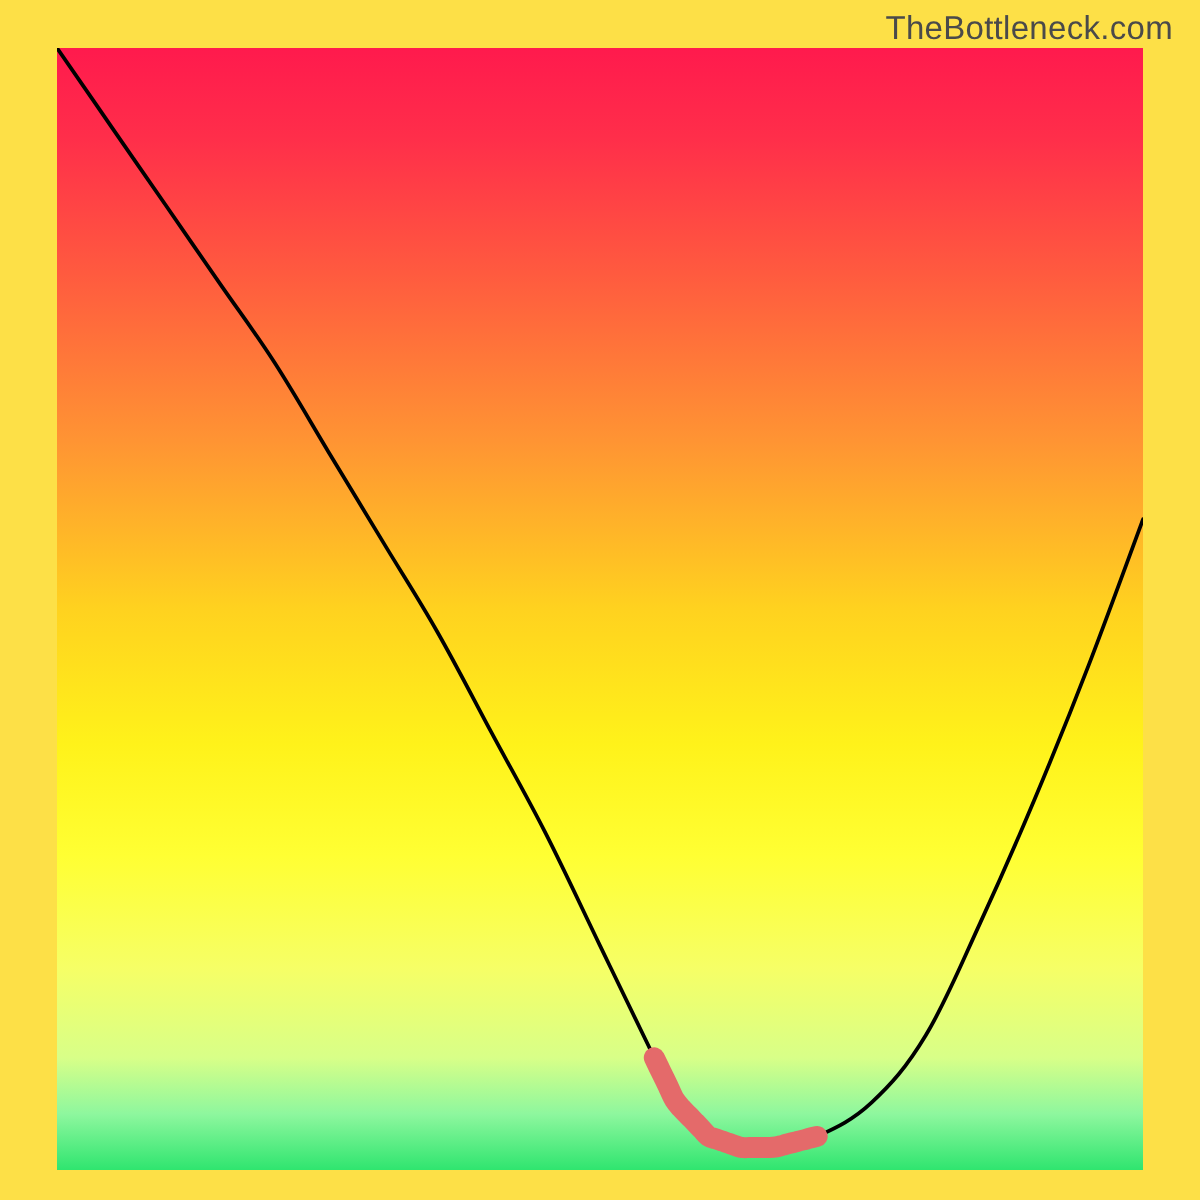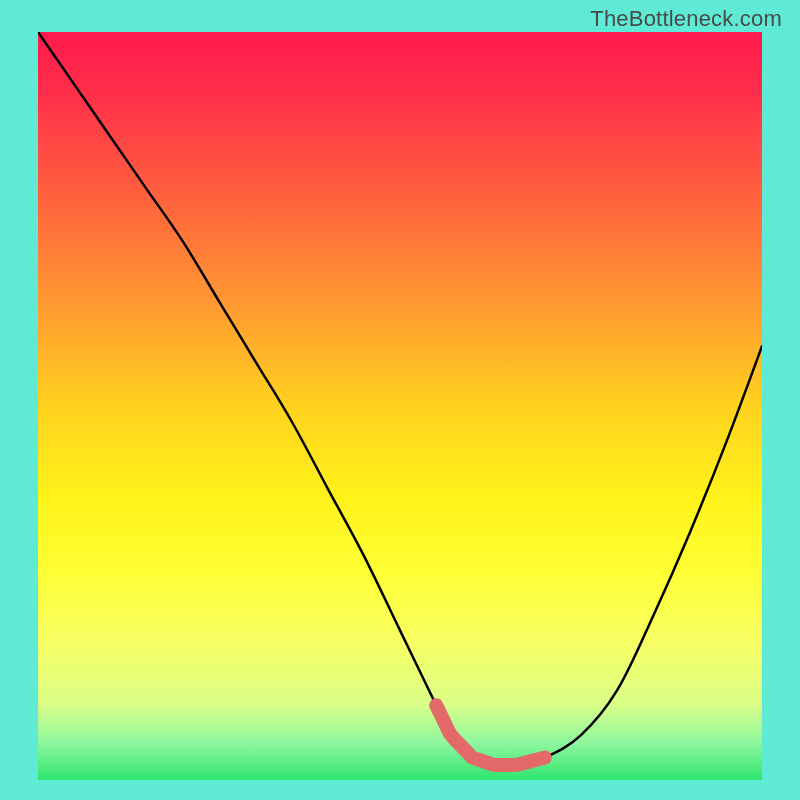--- a/index.html
+++ b/index.html
@@ -8,21 +8,21 @@
     width: 800px;
     height: 800px;
     background: #000;
     overflow: hidden;
     font-family: Arial, Helvetica, sans-serif;
   }
   .frame {
     position: relative;
     width: 800px;
     height: 800px;
-    background: #5eead4;
+    background: #fde047;
   }
   .watermark {
     position: absolute;
     top: 6px;
     right: 18px;
     color: #4a4a4a;
     font-size: 22px;
     font-weight: 500;
     letter-spacing: 0.2px;
     z-index: 5;

